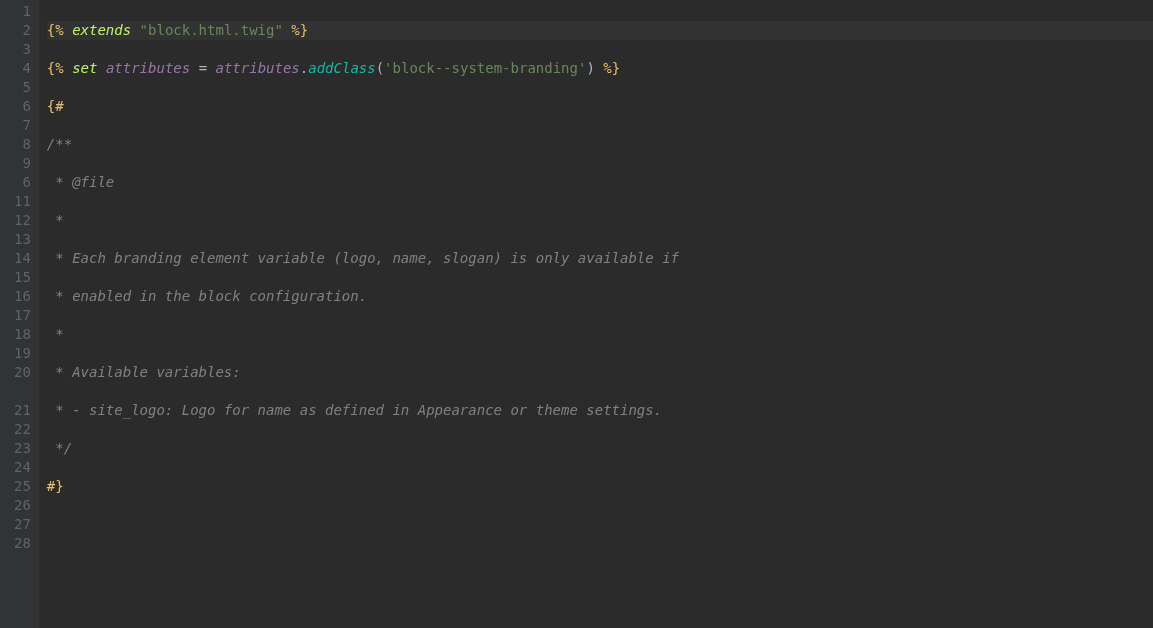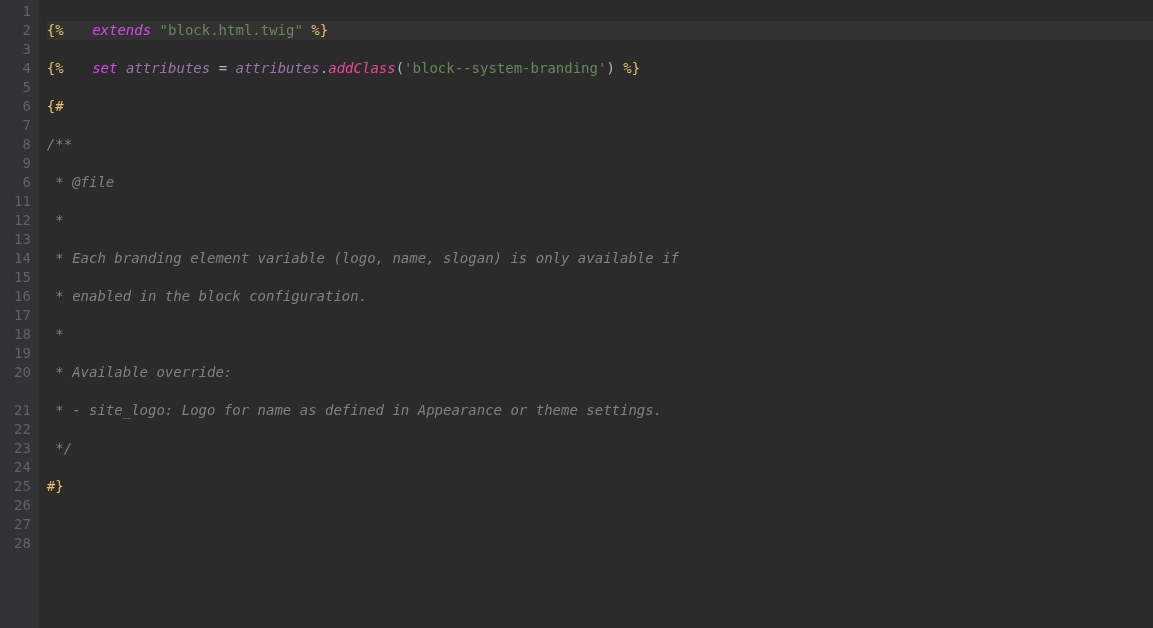--- a/index.html
+++ b/index.html
@@ -30,24 +30,24 @@
   .gutter div { height: 19px; }
   .code {
     padding: 2px 0 2px 8px;
     white-space: pre;
     flex: 1 1 auto;
   }
   .line { height: 19px; }
   .hl { background: #323232; }
   
   .delim   { color: #e8bf6a; font-style: normal; }       
-  .kw      { color: #d946ef; margin-left: 20px; }                             
+  .kw      { color: #bef264; }                             
   .str     { color: #6a8759; }                             
   .ident   { color: #9876aa; }                             
-  .func    { color: #ec4899; }                             
+  .func    { color: #14b8a6; }                             
   .comment { color: #808080; }
   .plain   { color: #a9b7c6; }
   .ns      { font-style: normal; }                         
 </style>
 </head>
 <body>
 
 <div class="editor">
   <div class="gutter">
     <div>1</div>
@@ -82,21 +82,21 @@
   <div class="code">
 <div class="line hl"><span class="delim">{%</span> <span class="kw">extends</span> <span class="str ns">"block.html.twig"</span> <span class="delim">%}</span></div>
 <div class="line"><span class="delim">{%</span> <span class="kw">set</span> <span class="ident">attributes</span> <span class="plain ns">=</span> <span class="ident">attributes</span><span class="plain ns">.</span><span class="func">addClass</span><span class="plain ns">(</span><span class="str ns">'block--system-branding'</span><span class="plain ns">)</span> <span class="delim">%}</span></div>
 <div class="line"><span class="delim">{#</span></div>
 <div class="line"><span class="comment">/**</span></div>
 <div class="line"><span class="comment"> * @file</span></div>
 <div class="line"><span class="comment"> *</span></div>
 <div class="line"><span class="comment"> * Each branding element variable (logo, name, slogan) is only available if</span></div>
 <div class="line"><span class="comment"> * enabled in the block configuration.</span></div>
 <div class="line"><span class="comment"> *</span></div>
-<div class="line"><span class="comment"> * Available override:</span></div>
+<div class="line"><span class="comment"> * Available variables:</span></div>
 <div class="line"><span class="comment"> * - site_logo: Logo for name as defined in Appearance or theme settings.</span></div>
 <div class="line"><span class="comment"> */</span></div>
 <div class="line"><span class="delim">#}</span></div>
 
 
 
 
 
 
 

